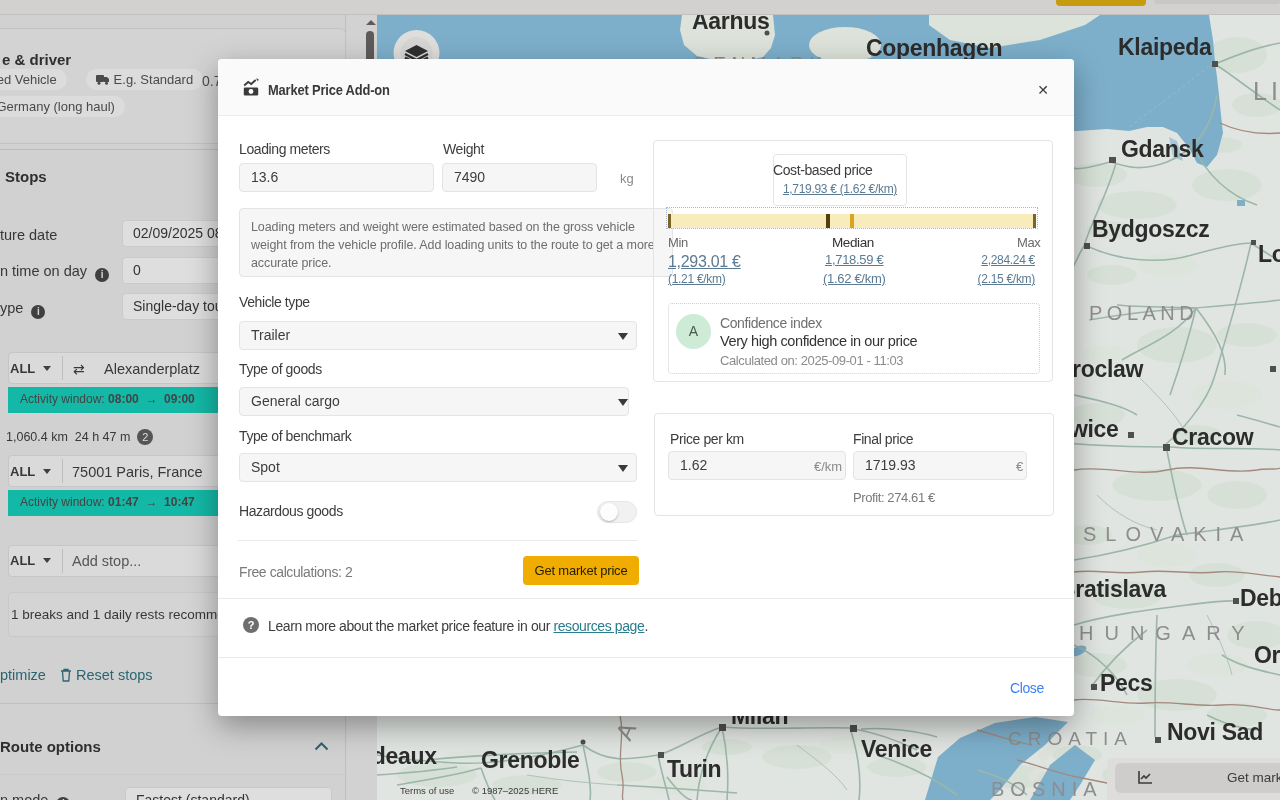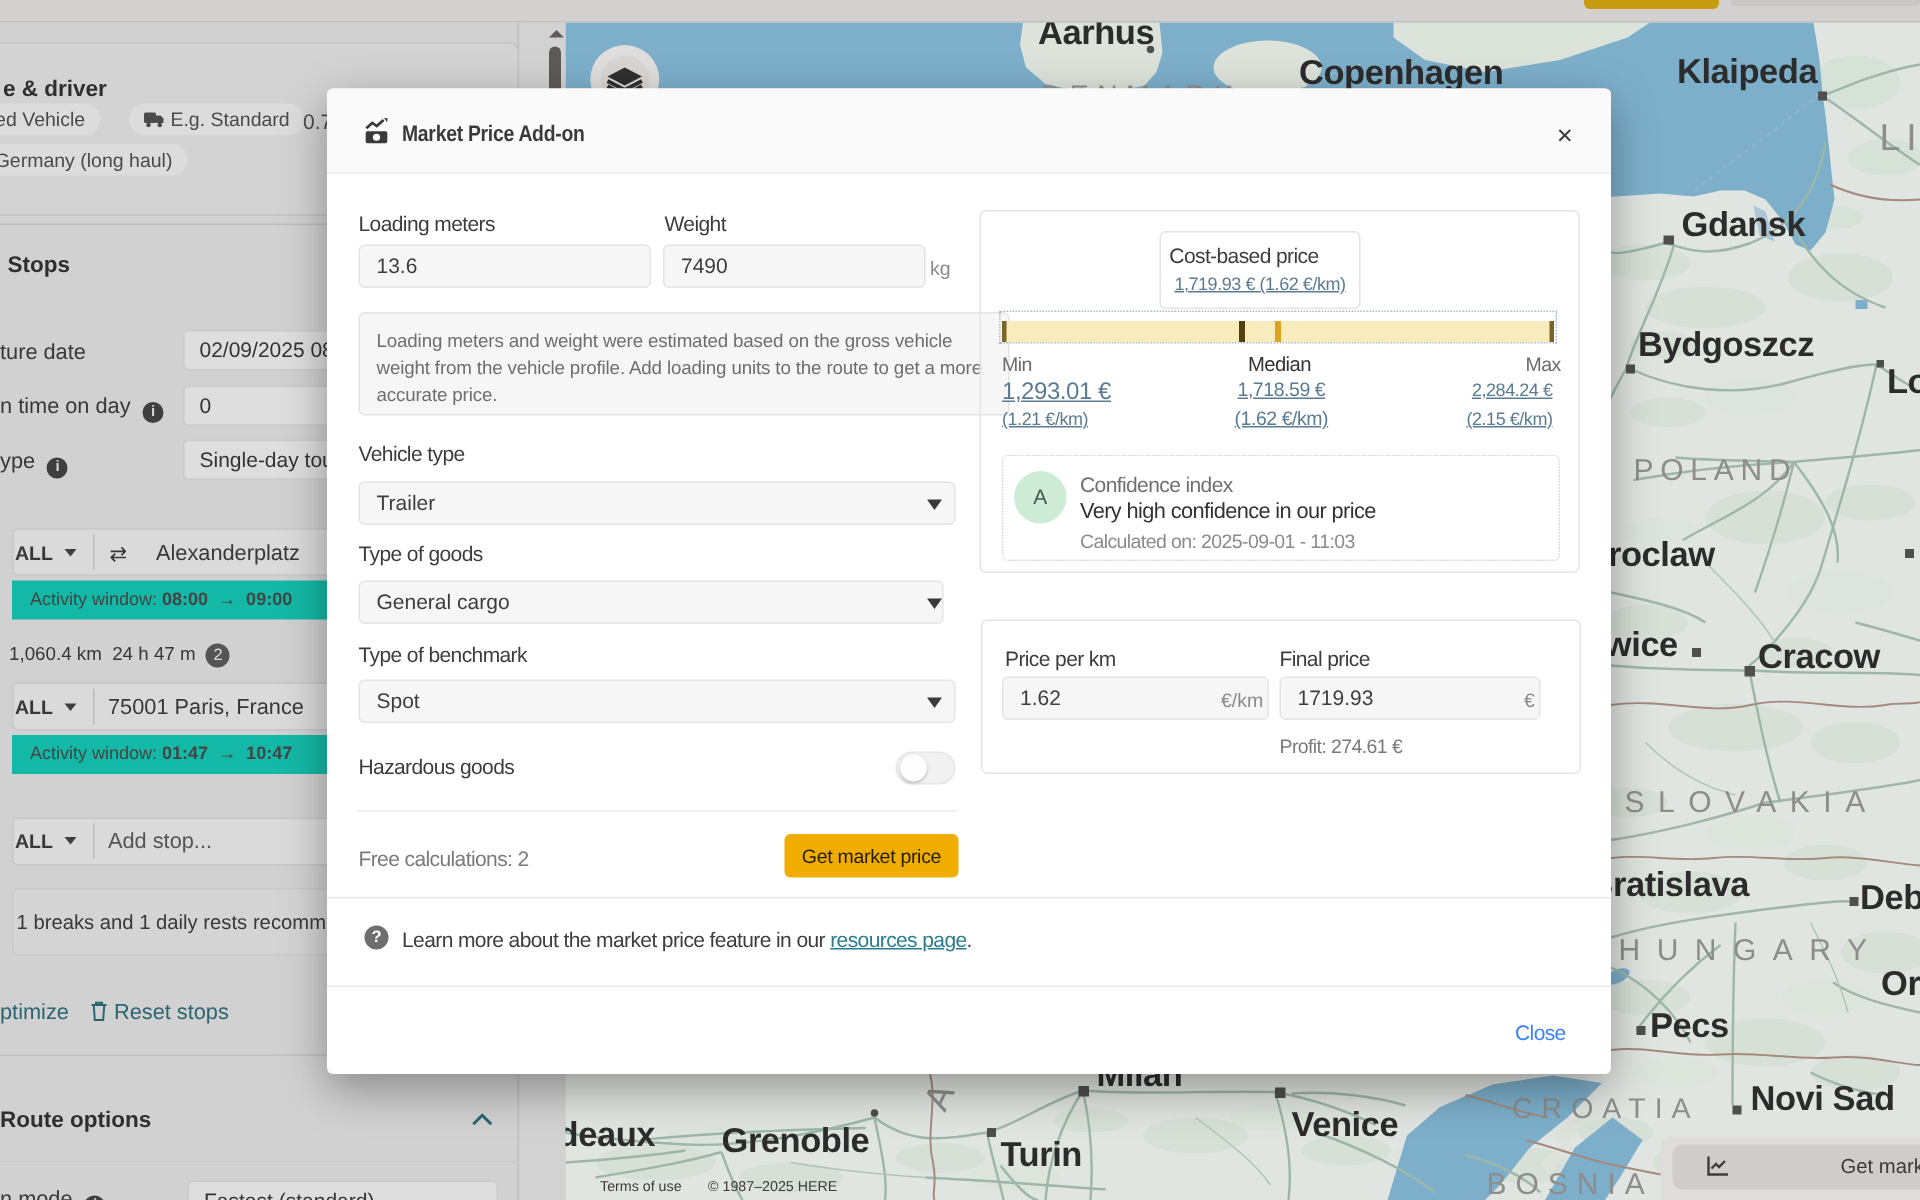--- a/index.html
+++ b/index.html
@@ -326,21 +326,21 @@
     <path d="M13 1.5l2.5 0.5-0.5 2.5z" fill="#3a3a3a"></path>
     <rect x="0.8" y="10.5" width="14.4" height="8" rx="1.2" fill="#3a3a3a"></rect>
     <circle cx="8" cy="14.5" r="2.4" fill="#fff"></circle>
   </svg>
   <div id="mtitle">Market Price Add-on</div>
   <div id="mclose">✕</div>
 
   <div class="lbl" style="left:21px;top:82px">Loading meters</div>
   <div class="lbl" style="left:225px;top:82px">Weight</div>
   <div class="inp" style="left:21px;top:104px;width:195px">13.6</div>
-  <div class="inp" style="left:224px;top:104px;width:175px">7490</div>
+  <div class="inp" style="left:224px;top:104px;width:155px">7490</div>
   <div class="sfx" style="left:402px;top:112px">kg</div>
   <div class="note" style="left:21px;top:149px;width:434px;height:69px">Loading meters and weight were estimated based on the gross vehicle weight from the vehicle profile. Add loading units to the route to get a more accurate price.</div>
   <div class="lbl" style="left:21px;top:235px">Vehicle type</div>
   <div class="inp" style="left:21px;top:262px;width:398px">Trailer</div>
   <div class="car" style="left:400px;top:274px"></div>
   <div class="lbl" style="left:21px;top:302px">Type of goods</div>
   <div class="inp" style="left:21px;top:328px;width:390px">General cargo</div>
   <div class="car" style="left:400px;top:340px"></div>
   <div class="lbl" style="left:21px;top:369px">Type of benchmark</div>
   <div class="inp" style="left:21px;top:394px;width:398px">Spot</div>
@@ -353,21 +353,21 @@
   <div class="gbtn" style="left:305px;top:497px;width:116px;height:29px;line-height:29px">Get market price</div>
 
   <div class="mdiv" style="left:0;top:539px;width:856px"></div>
   <div style="position:absolute;left:25px;top:558px;width:16px;height:16px;border-radius:50%;background:#6e6e6e;color:#fff;font-size:11px;line-height:16px;text-align:center;font-weight:bold">?</div>
   <div class="lbl" style="left:50px;top:559px">Learn more about the market price feature in our <span style="color:#2a7d8c;text-decoration:underline">resources page</span>.</div>
   <div class="mdiv" style="left:0;top:598px;width:856px"></div>
   <div class="lbl" style="left:792px;top:621px;color:#3b82f6">Close</div>
 
   <div class="box" style="left:435px;top:81px;width:400px;height:242px"></div>
   <div class="box" style="left:555px;top:95px;width:134px;height:52px;background:#fff"></div>
-  <div class="lbl" style="left:555px;top:103px;width:106px;text-align:right;font-size:14px">Cost-based price</div>
+  <div class="lbl" style="left:555px;top:103px;width:106px;text-align:left;font-size:14px">Cost-based price</div>
   <div class="lbl lnk" style="left:555px;top:123px;width:134px;text-align:center;font-size:12px;letter-spacing:-.3px;white-space:nowrap">1,719.93 € (1.62 €/km)</div>
 
   <div style="position:absolute;left:448px;top:148px;width:372px;height:22px;border:1px dotted #a8b8c4"></div>
   <div style="position:absolute;left:450px;top:155px;width:368px;height:14px;background:#f8ecbc"></div>
   <div style="position:absolute;left:450px;top:155px;width:3px;height:14px;background:#7a6428"></div>
   <div style="position:absolute;left:815px;top:155px;width:3px;height:14px;background:#7a6428"></div>
   <div style="position:absolute;left:608px;top:155px;width:4px;height:14px;background:#53400a"></div>
   <div style="position:absolute;left:632px;top:155px;width:4px;height:14px;background:#d9a520"></div>
 
   <div class="lbl" style="left:450px;top:176px;font-size:13px;color:#6a6a6a">Min</div>

